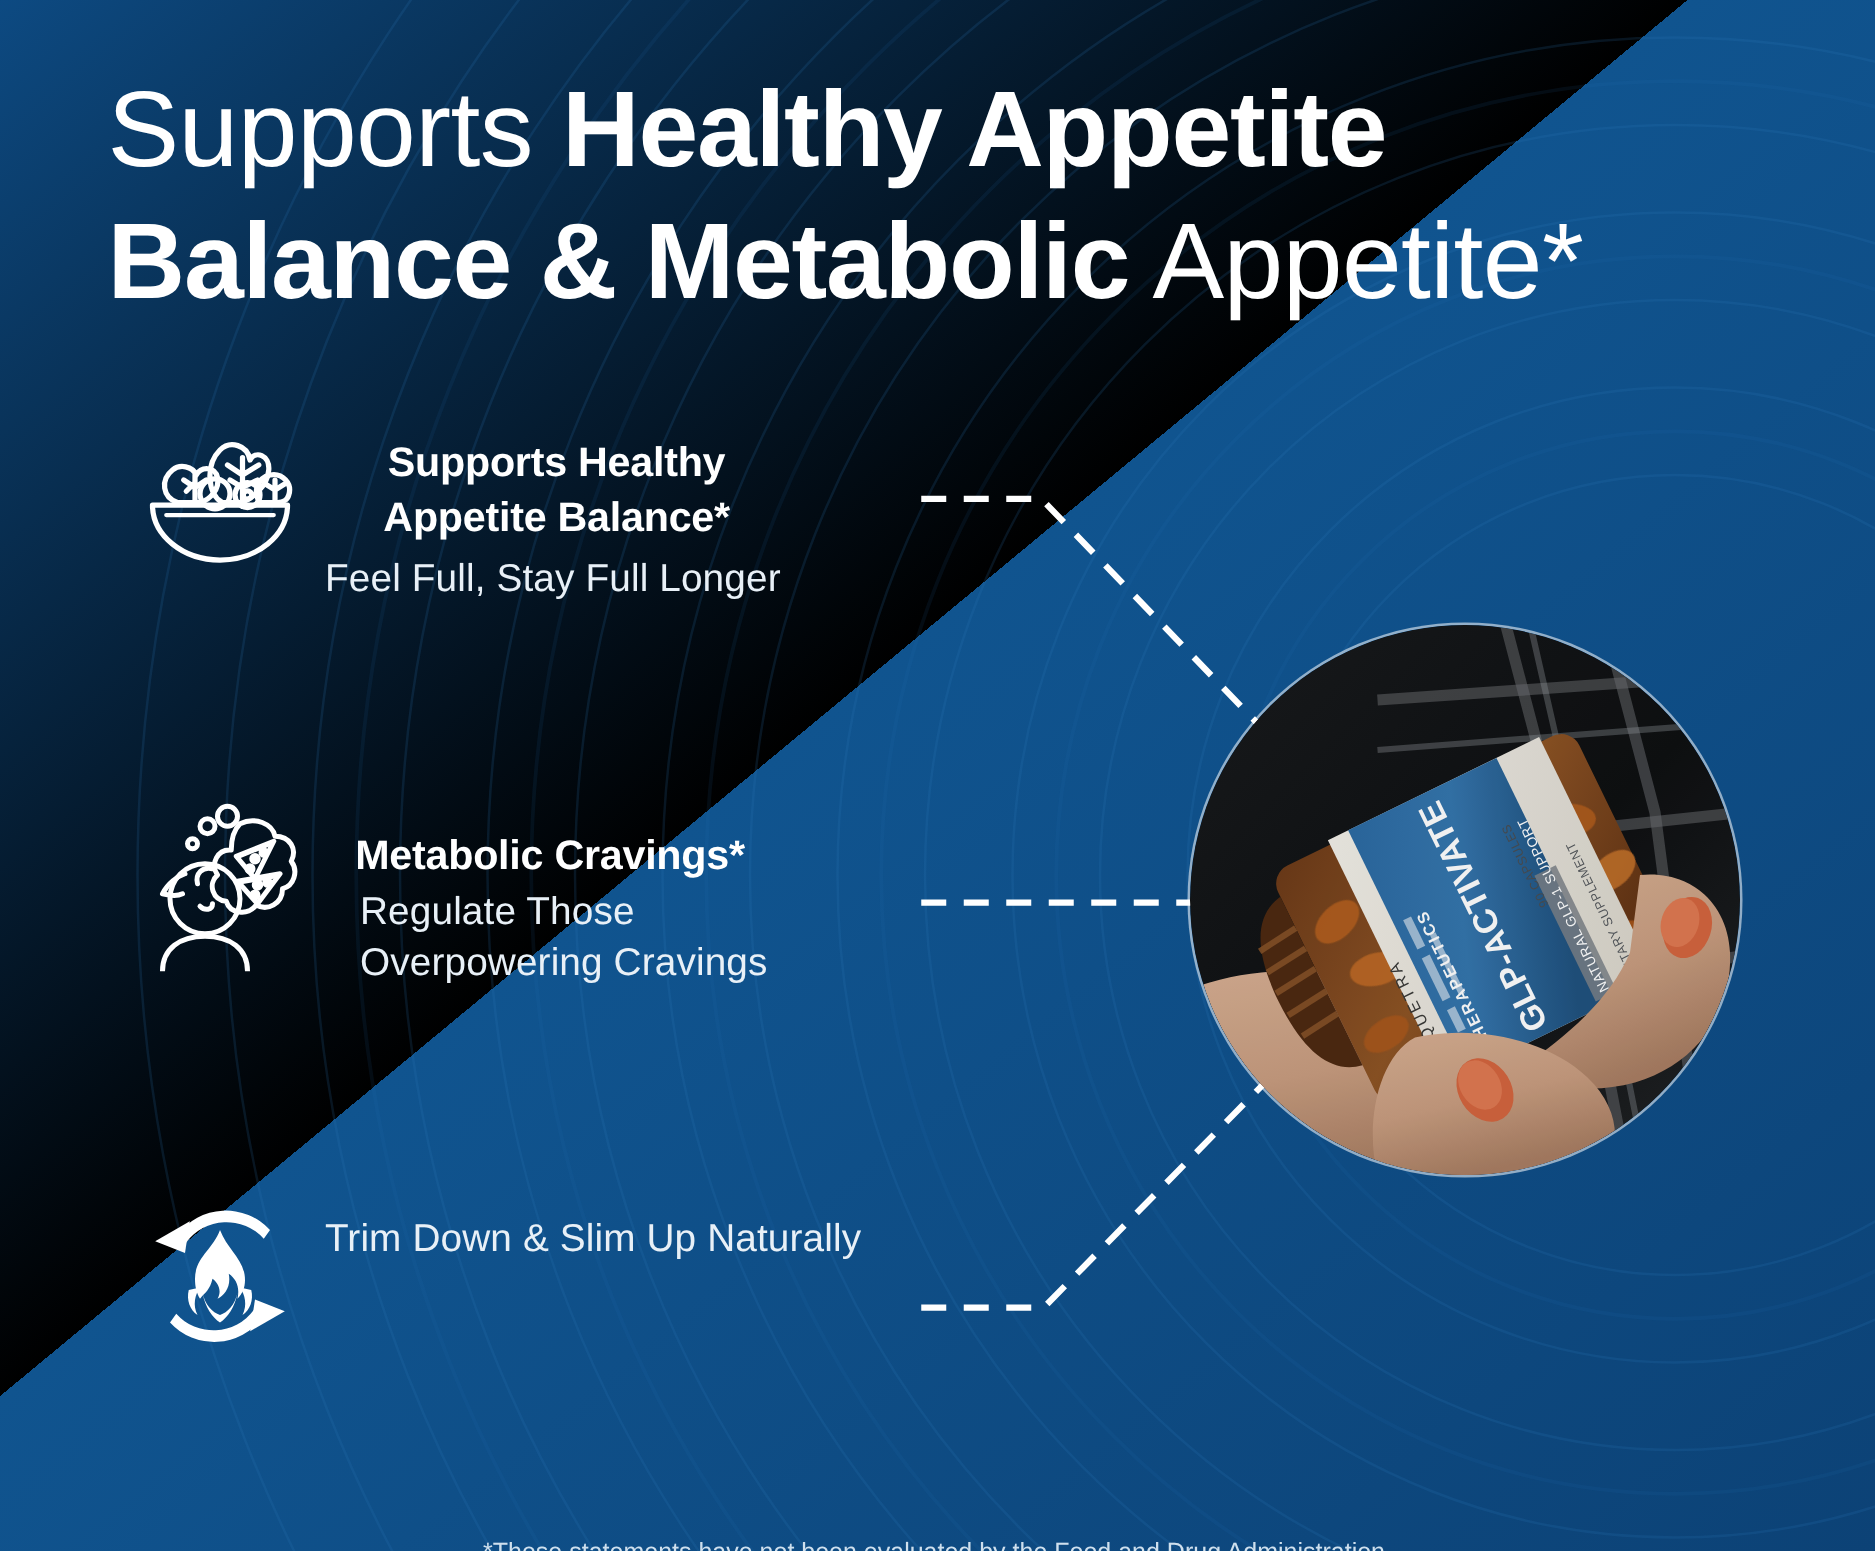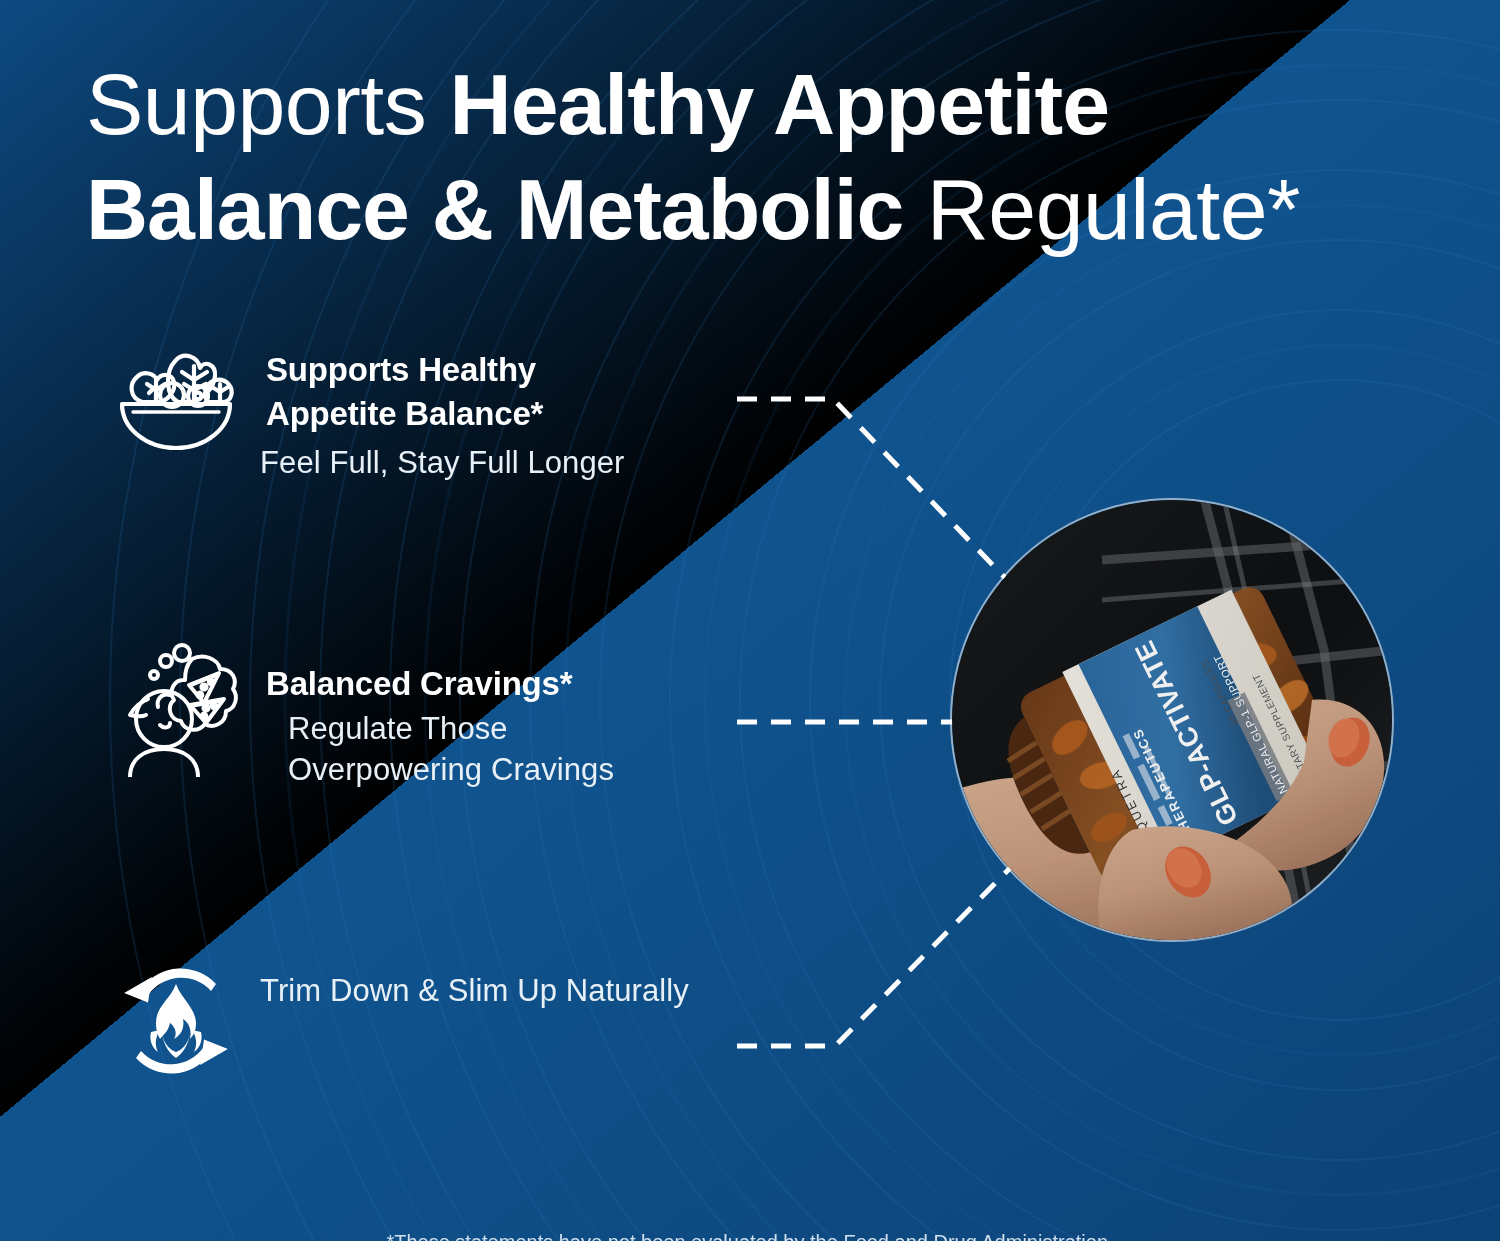--- a/index.html
+++ b/index.html
@@ -49,20 +49,21 @@
   }
   .feature-text { padding-top:6px; }
 
   .feature-title {
     color:#ffffff;
     font-weight:700;
     font-size:33px;
     line-height:1.33;
     letter-spacing:-0.2px;
     white-space:pre-line;
+    text-align:center;
   }
   .feature-sub {
     color:#e8f0f7;
     font-weight:300;
     font-size:31px;
     line-height:1.33;
     letter-spacing:0.1px;
     white-space:pre-line;
   }
 
@@ -143,21 +144,21 @@
       <circle cx="1340" cy="700" r="915"></circle>
       <circle cx="1340" cy="700" r="1055"></circle>
     </g>
   </svg>
 
   <h1 class="headline">
     <span class="hl-line">
       <span class="hl-light">Supports </span><span class="hl-bold">Healthy Appetite</span>
     </span>
     <span class="hl-line">
-      <span class="hl-bold">Balance &amp; Metabolic</span><span class="hl-light"> Regulate*</span>
+      <span class="hl-bold">Balance &amp; Metabolic</span><span class="hl-light"> Appetite*</span>
     </span>
   </h1>
 
   <svg class="connectors" viewBox="0 0 1500 1241" preserveAspectRatio="none">
     <g stroke="#ffffff" stroke-width="5" fill="none" stroke-dasharray="20 14" stroke-linecap="butt">
       <path d="M737,399 L833,399 L1012,585"></path>
       <path d="M737,722 L962,722"></path>
       <path d="M737,1046 L835,1046 L1015,863"></path>
     </g>
   </svg>
@@ -217,21 +218,21 @@
         <circle cx="88" cy="58" r="2.4" fill="#ffffff"></circle>
 
         <path d="M112,62 L78,68 L94,86 Z"></path>
         <path d="M110,64 L81,69" stroke-width="3"></path>
         <circle cx="94" cy="71" r="2.6" fill="#ffffff"></circle>
         <circle cx="102" cy="69" r="2.2" fill="#ffffff"></circle>
         <circle cx="92" cy="79" r="2.4" fill="#ffffff"></circle>
       </svg>
     </div>
     <div class="feature-text">
-      <div class="feature-title">Balanced Cravings*</div>
+      <div class="feature-title">Metabolic Cravings*</div>
       <div class="feature-sub">Regulate Those
 Overpowering Cravings</div>
     </div>
   </div>
 
   <div class="feature" id="feature-2">
     <div class="feature-icon">
       <svg viewBox="0 0 128 122" width="128" height="122" fill="none">
 
         <g fill="#ffffff">

